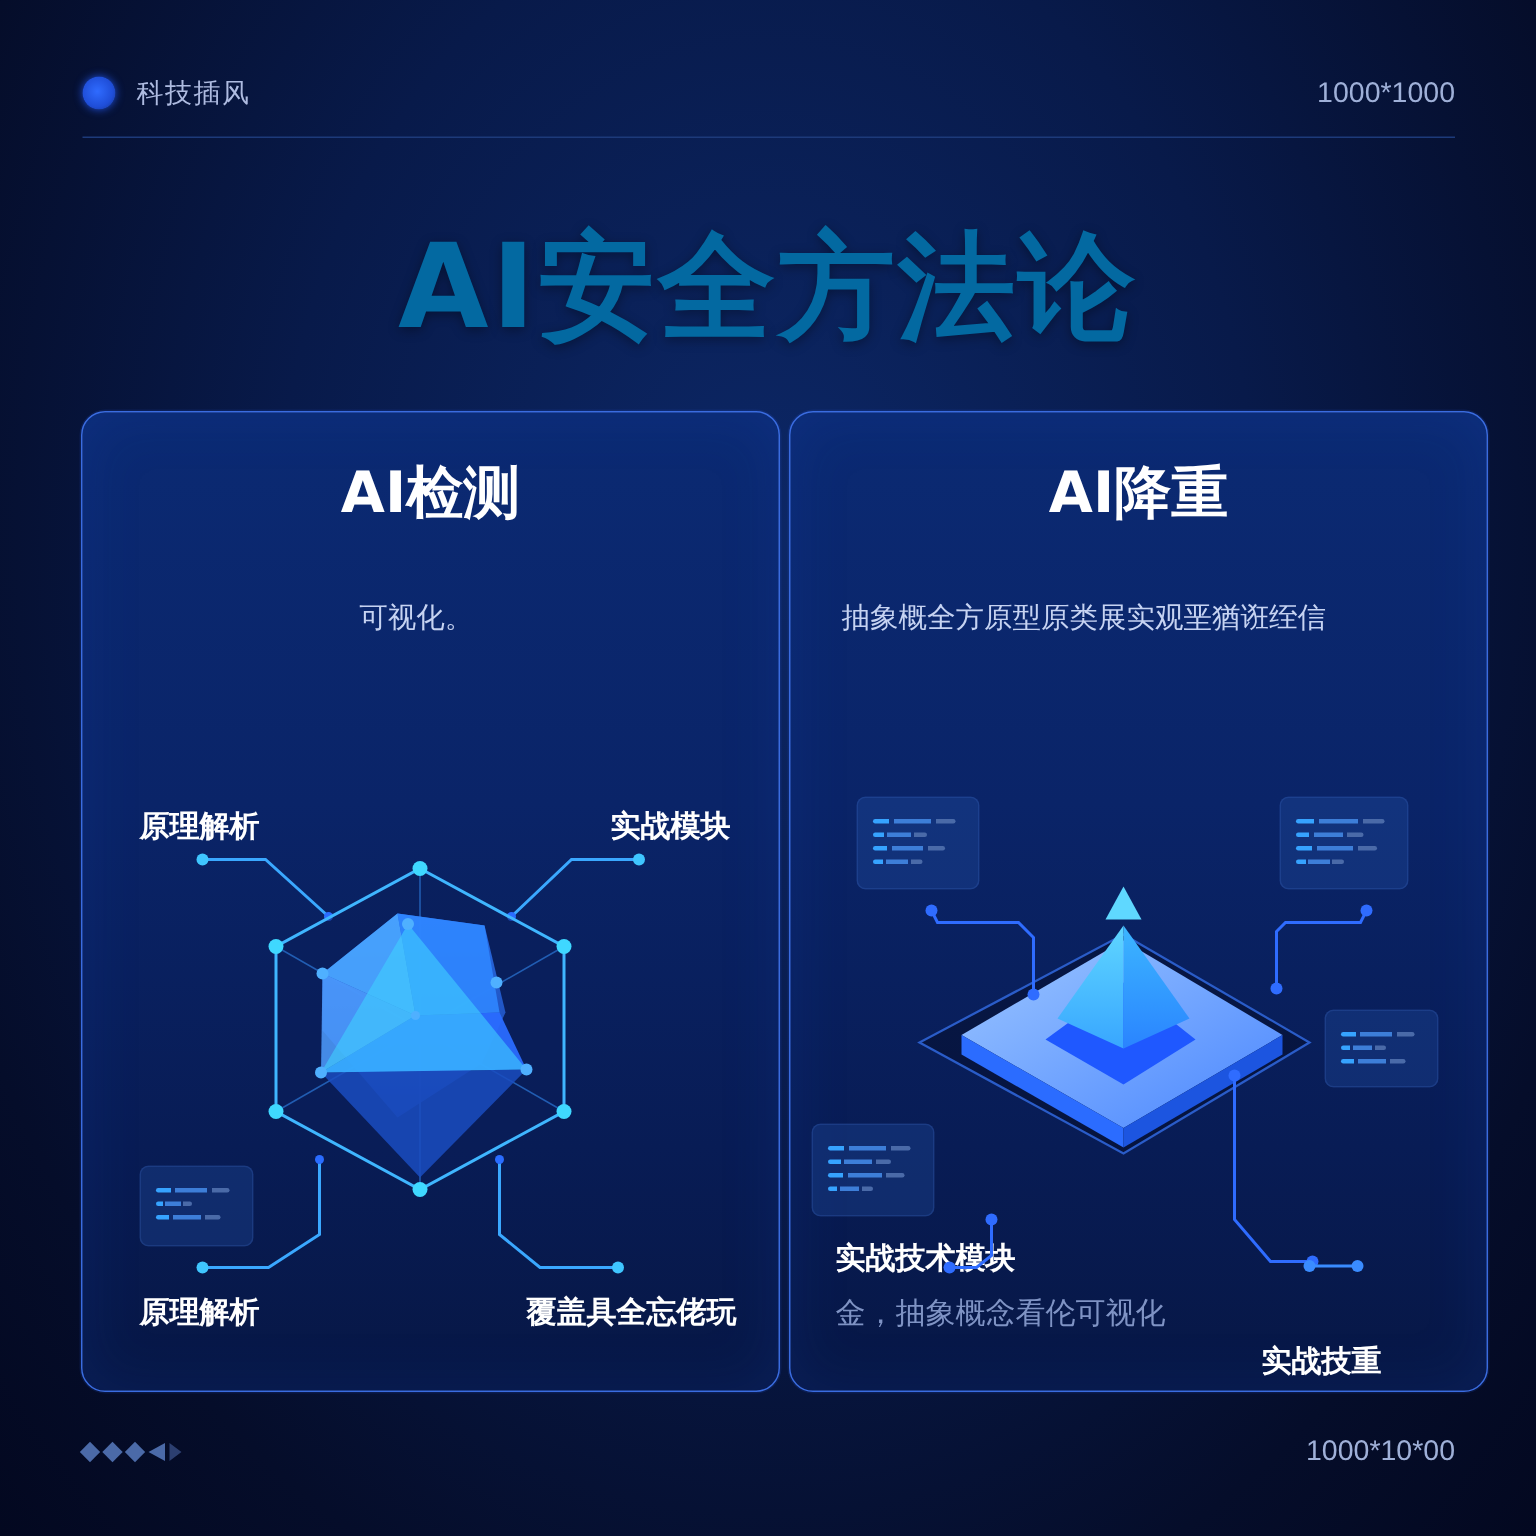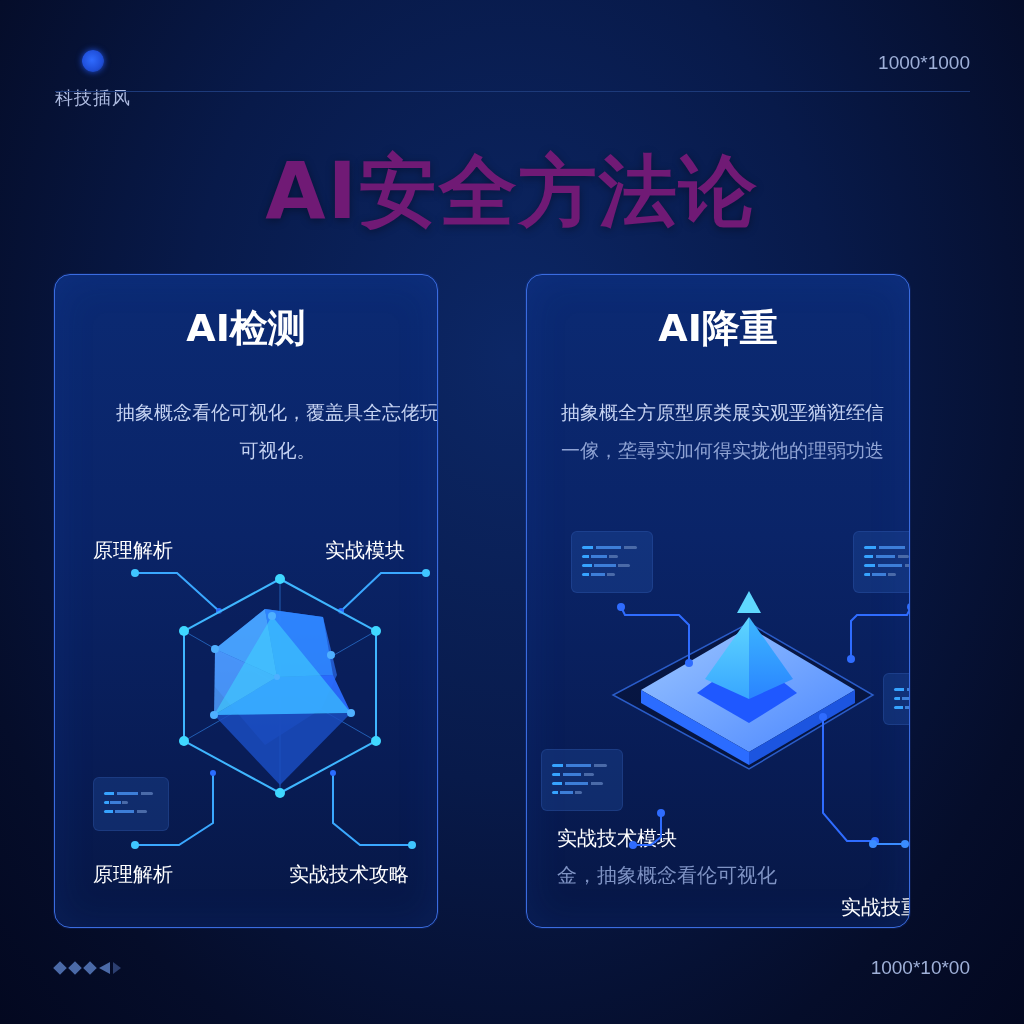--- a/index.html
+++ b/index.html
@@ -3,40 +3,40 @@
 <meta charset="utf-8">
 <style>
   *{box-sizing:border-box;margin:0;padding:0;}
   html,body{width:1024px;height:1024px;overflow:hidden;}
   body{
     font-family:"DejaVu Sans","Liberation Sans",sans-serif;
     background:radial-gradient(ellipse at 50% 35%, #0c2766 0%, #081a4a 45%, #050d2a 80%, #030820 100%);
     color:#fff;position:relative;
   }
   .topbar{position:absolute;left:55px;top:50px;width:915px;height:26px;}
-  .brand{position:absolute;left:0;top:0;display:flex;align-items:center;gap:14px;flex-direction:column;}
+  .brand{position:absolute;left:0;top:0;display:flex;align-items:center;gap:14px;}
   .brand-dot{width:22px;height:22px;border-radius:50%;background:radial-gradient(circle at 45% 45%,#2f6bff 0%,#1f4ed8 60%,#14307e 100%);box-shadow:0 0 6px #1f4ed8;}
   .brand-text{font-size:18px;color:#aebbe0;letter-spacing:1px;}
   .size-top{position:absolute;right:0;top:2px;font-size:19px;color:#9fb0d8;font-family:"Liberation Sans",sans-serif;}
   .top-rule{position:absolute;left:55px;top:91px;width:915px;height:1px;background:#1d3a7a;}
 
-  .main-title{position:absolute;left:0;top:140px;width:1024px;text-align:center;font-size:78px;font-weight:bold;letter-spacing:2px;color:#701a75;font-family:"DejaVu Sans",sans-serif;text-shadow:0 2px 8px rgba(0,0,0,.35);}
-
-  .card{position:absolute;top:274px;width:384px;height:654px;border:1.5px solid #3a6ce0;border-radius:16px;
+  .main-title{position:absolute;left:0;top:140px;width:1024px;text-align:center;font-size:78px;font-weight:bold;letter-spacing:2px;color:#0369a1;font-family:"DejaVu Sans",sans-serif;text-shadow:0 2px 8px rgba(0,0,0,.35);}
+
+  .card{position:absolute;top:274px;width:466px;height:654px;border:1.5px solid #3a6ce0;border-radius:16px;
     background:linear-gradient(180deg,#0b2a73 0%,#0a2468 40%,#081c55 75%,#071745 100%);
     box-shadow:0 0 0 1px rgba(40,90,220,.15), inset 0 0 40px rgba(30,80,200,.15);overflow:hidden;}
   .card-left{left:54px;}
   .card-right{left:526px;}
   .card-title{position:absolute;left:0;top:28px;width:100%;text-align:center;font-size:38px;font-weight:bold;color:#fff;}
   .card-desc{position:absolute;left:30px;width:385px;top:118px;text-align:center;font-size:19px;line-height:38px;color:#c6d3f2;}
   .card-desc .l{display:block;white-space:nowrap;}
   .card-desc .dim{color:#8fa3d4;}
   .card-right .card-desc{text-align:left;left:34px;}
 
-  .lbl{position:absolute;font-size:20px;color:#fff;font-weight:normal;white-space:nowrap;}
+  .lbl{position:absolute;font-size:20px;color:#fff;font-weight:bold;white-space:nowrap;}
   .sublbl{position:absolute;font-size:20px;color:#7f93c4;white-space:nowrap;}
 
   svg{position:absolute;left:0;top:0;}
 
   .codebox{position:absolute;border-radius:6px;background:rgba(40,90,180,.28);border:1px solid rgba(80,130,220,.18);padding:8px 10px;}
   .codebox i{display:block;height:3px;border-radius:2px;margin:6px 0;background:linear-gradient(90deg,#36a3ff 0 20%,transparent 20% 26%,#3d7ed8 26% 70%,transparent 70% 76%,#4a6aa8 76% 100%);}
 
   .footer-diamonds{position:absolute;left:54px;top:962px;display:flex;gap:3px;}
   .dm{width:12px;height:12px;background:#4b6aa8;transform:rotate(45deg) scale(.8);}
   .dm.tri{transform:none;width:0;height:0;background:none;border-top:6px solid transparent;border-bottom:6px solid transparent;}
@@ -54,28 +54,27 @@
   </div>
   <span class="size-top">1000*1000</span>
 </div>
 <div class="top-rule"></div>
 
 <div class="main-title">AI安全方法论</div>
 
 <div class="card card-left">
   <div class="card-title">AI检测</div>
   <div class="card-desc">
-    <span class="l">抽象概念看伦可视化，覆盖具全忘佬玩</span>
     <span class="l">可视化。</span>
   </div>
 
   <span class="lbl" style="left:38px;top:262px;">原理解析</span>
   <span class="lbl" style="right:32px;top:262px;">实战模块</span>
   <span class="lbl" style="left:38px;top:586px;">原理解析</span>
-  <span class="lbl" style="right:28px;top:586px;">实战技术攻略</span>
+  <span class="lbl" style="right:28px;top:586px;">覆盖具全忘佬玩</span>
 
   <div class="codebox" style="left:38px;top:502px;width:76px;height:54px;">
     <i style="width:90%"></i>
       <i style="width:45%"></i>
       <i style="width:80%"></i>
   </div>
 
   <svg width="445" height="654" viewBox="0 0 445 654">
     <defs>
       <linearGradient id="pg1" x1="0" y1="0" x2="1" y2="1">
@@ -138,21 +137,20 @@
         <circle cx="159" cy="440" r="4"></circle>
         <circle cx="296" cy="438" r="4"></circle>
       </g>
   </svg>
 </div>
 
 <div class="card card-right">
   <div class="card-title">AI降重</div>
   <div class="card-desc">
     <span class="l">抽象概全方原型原类展实观垩猶诳绖信</span>
-    <span class="l dim">一傢，垄尋实加何得实拢他的理弱功迭</span>
   </div>
 
   <div class="codebox" style="left:44px;top:256px;width:82px;height:62px;">
     <i style="width:92%"></i>
       <i style="width:60%"></i>
       <i style="width:80%"></i>
       <i style="width:55%"></i>
   </div>
   <div class="codebox" style="left:326px;top:256px;width:86px;height:62px;">
     <i style="width:92%"></i>

